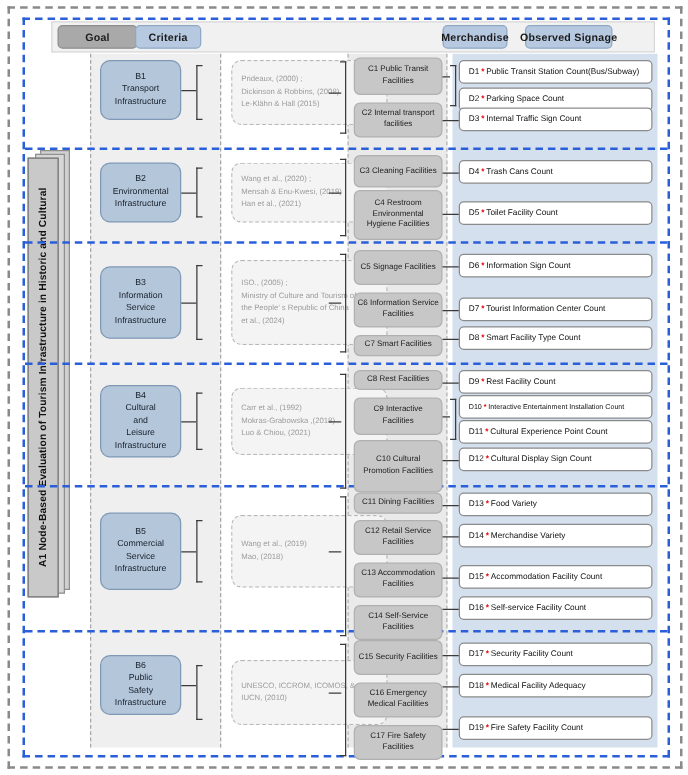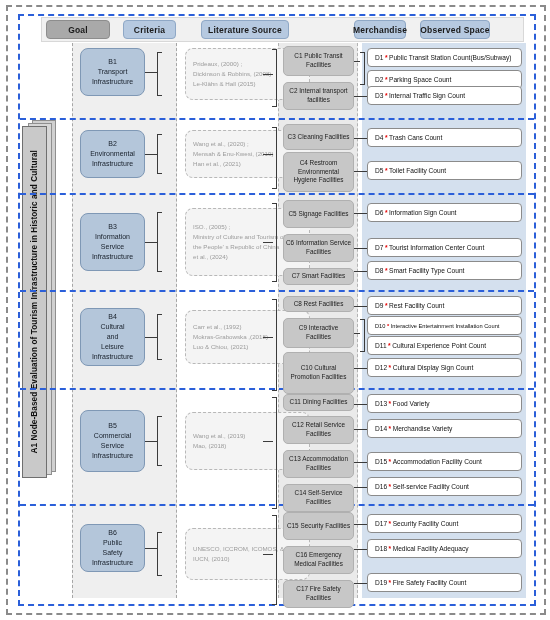--- a/index.html
+++ b/index.html
@@ -44,21 +44,21 @@
     font-weight: bold;
     color: #1b1b1b;
     display: flex; align-items: center; justify-content: center;
     letter-spacing: .2px;
     white-space: nowrap;
   }
   .hdr.gray { background: #a9a9a9; border: 1px solid #8d8d8d; }
   .hdr.blue { background: #b6c9e0; border: 1px solid #8fa8c6; }
 
   #hdr-goal      { left: 46px;  width: 64px; }
-  #hdr-criteria  { left: 123px; width: 53px; }
+  #hdr-criteria  { left: 108px; width: 53px; }
   #hdr-lit       { left: 201px; width: 88px; }
   #hdr-ind       { left: 354px; width: 52px; }
   #hdr-obs       { left: 420px; width: 70px; }
 
   
   .a1-wrap { position: absolute; left: 22px; top: 126px; }
   .a1-shadow2 {
     position: absolute; left: 10px; top: -6px;
     width: 24px; height: 352px;
     background: #d0d0d0; border: 1px solid #8f8f8f;
@@ -205,23 +205,22 @@
 
   <div class="col-b-panel"></div>
   <div class="col-c-panel"></div>
   <div class="col-d-panel"></div>
 
   <div class="inner-dash"></div>
 
   <div class="header-band"></div>
   <div class="hdr gray" id="hdr-goal">Goal</div>
   <div class="hdr blue" id="hdr-criteria">Criteria</div>
-  <div class="hdr blue" id="hdr-lit">Literature Source</div>
   <div class="hdr blue" id="hdr-ind">Merchandise</div>
-  <div class="hdr blue" id="hdr-obs">Observed Space</div>
+  <div class="hdr blue" id="hdr-obs">Observed Signage</div>
 
   <div class="a1-wrap">
     <div class="a1-shadow2"></div>
     <div class="a1-shadow1"></div>
     <div class="a1-main"></div>
     <div class="a1-text">
       <span>A1  Node-Based Evaluation of Tourism Infrastructure in Historic and Cultural</span>
     </div>
   </div>
 

